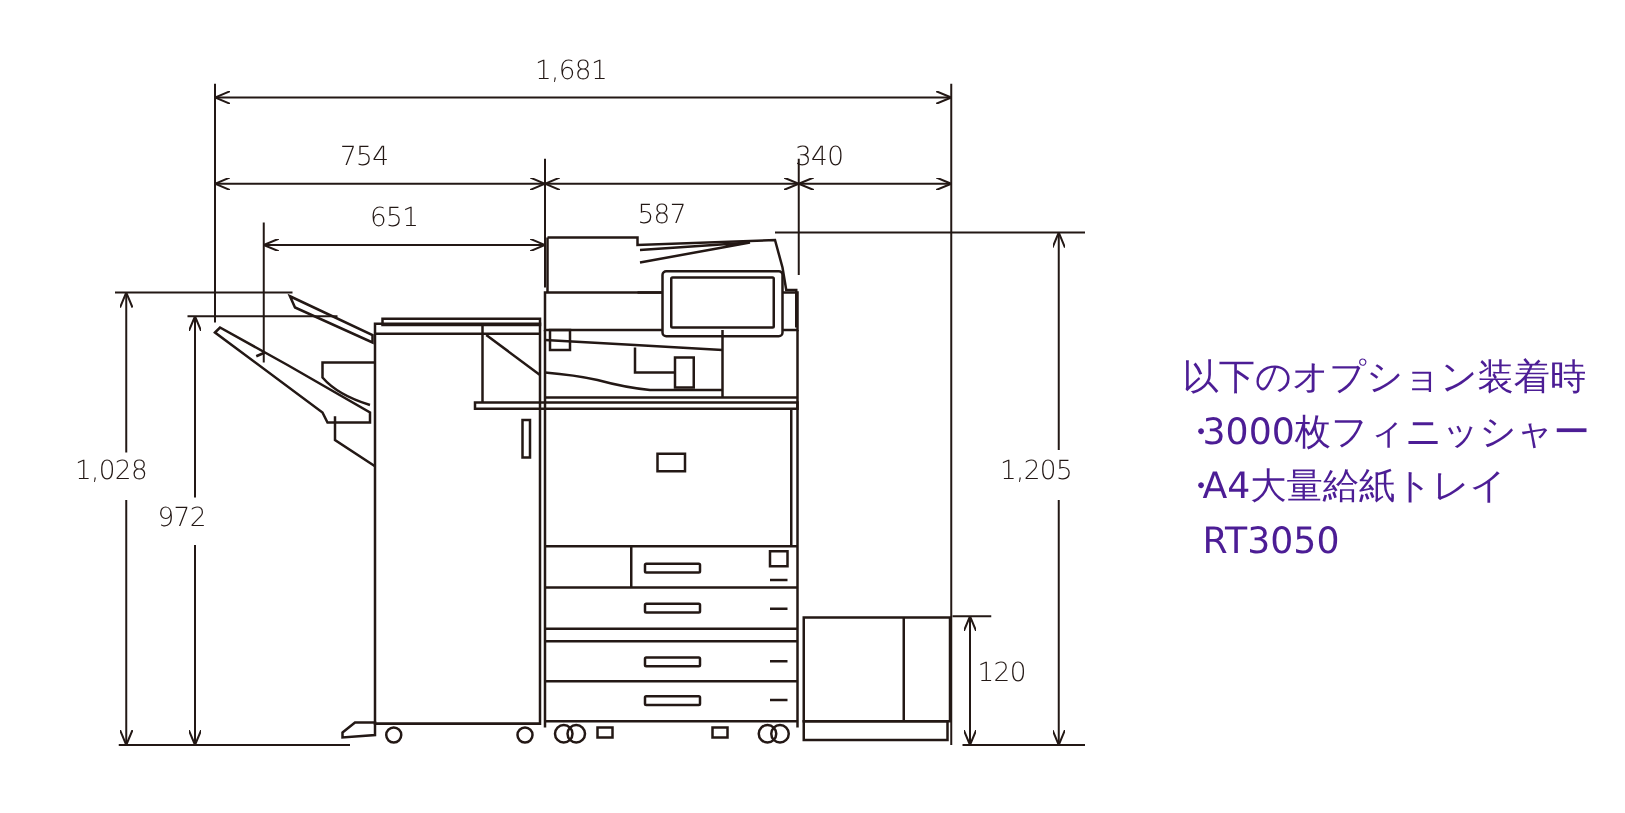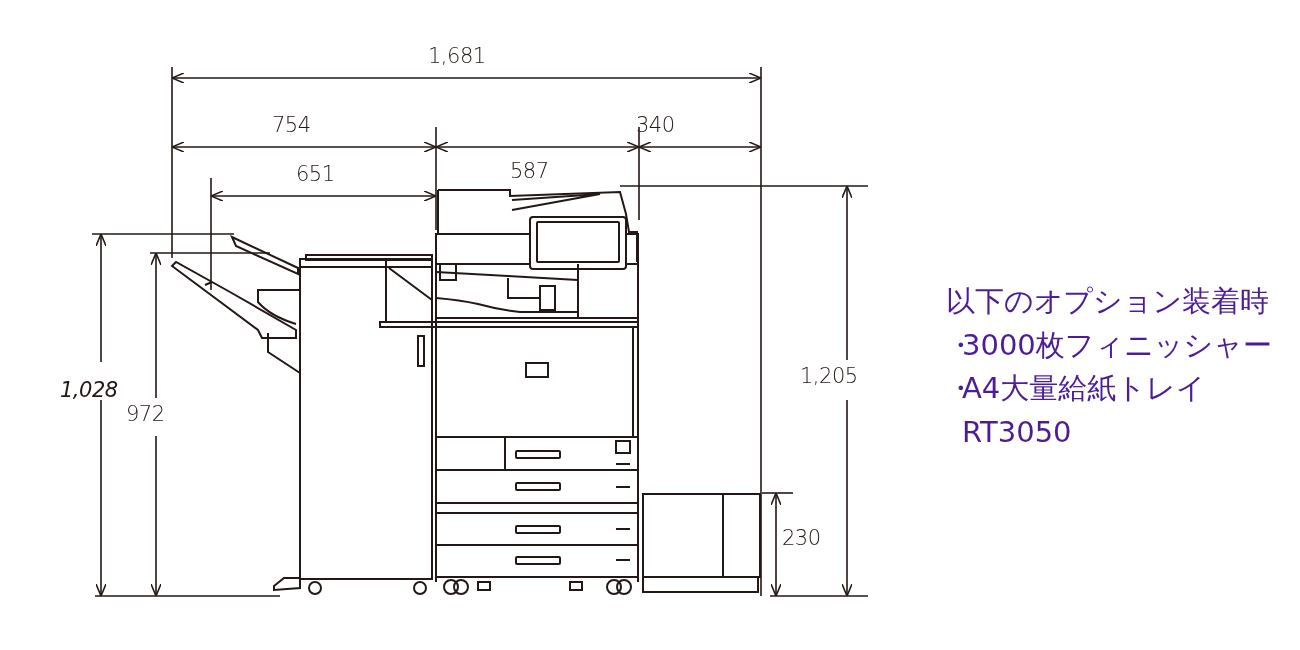--- a/index.html
+++ b/index.html
@@ -154,24 +154,24 @@
     <line class="l" x1="723" y1="494" x2="723" y2="577"></line>
     <rect class="l" x="643" y="577" width="115" height="15"></rect>
   </g>
 </svg>
 
 <div class="dim-label" style="left:428px; top:46px;">1,681</div>
 <div class="dim-label" style="left:272px; top:115px;">754</div>
 <div class="dim-label" style="left:296px; top:164px;">651</div>
 <div class="dim-label" style="left:510px; top:115px;margin-top:46px;">587</div>
 <div class="dim-label" style="left:636px; top:115px;">340</div>
-<div class="dim-label" style="left:60px; top:380px;font-style:italic;">1,028</div>
+<div class="dim-label" style="left:60px; top:366px;">1,028</div>
 <div class="dim-label" style="left:126px; top:404px;">972</div>
 <div class="dim-label" style="left:800px; top:366px;">1,205</div>
-<div class="dim-label" style="left:782px; top:528px;">230</div>
+<div class="dim-label" style="left:782px; top:528px;">120</div>
 
 <div class="notes">
   <div>以下のオプション装着時</div>
   <div>
     <span class="bullet">・</span><span>3000枚フィニッシャー</span>
   </div>
   <div>
     <span class="bullet">・</span><span>A4大量給紙トレイ</span>
   </div>
   <div class="indent">RT3050</div>

